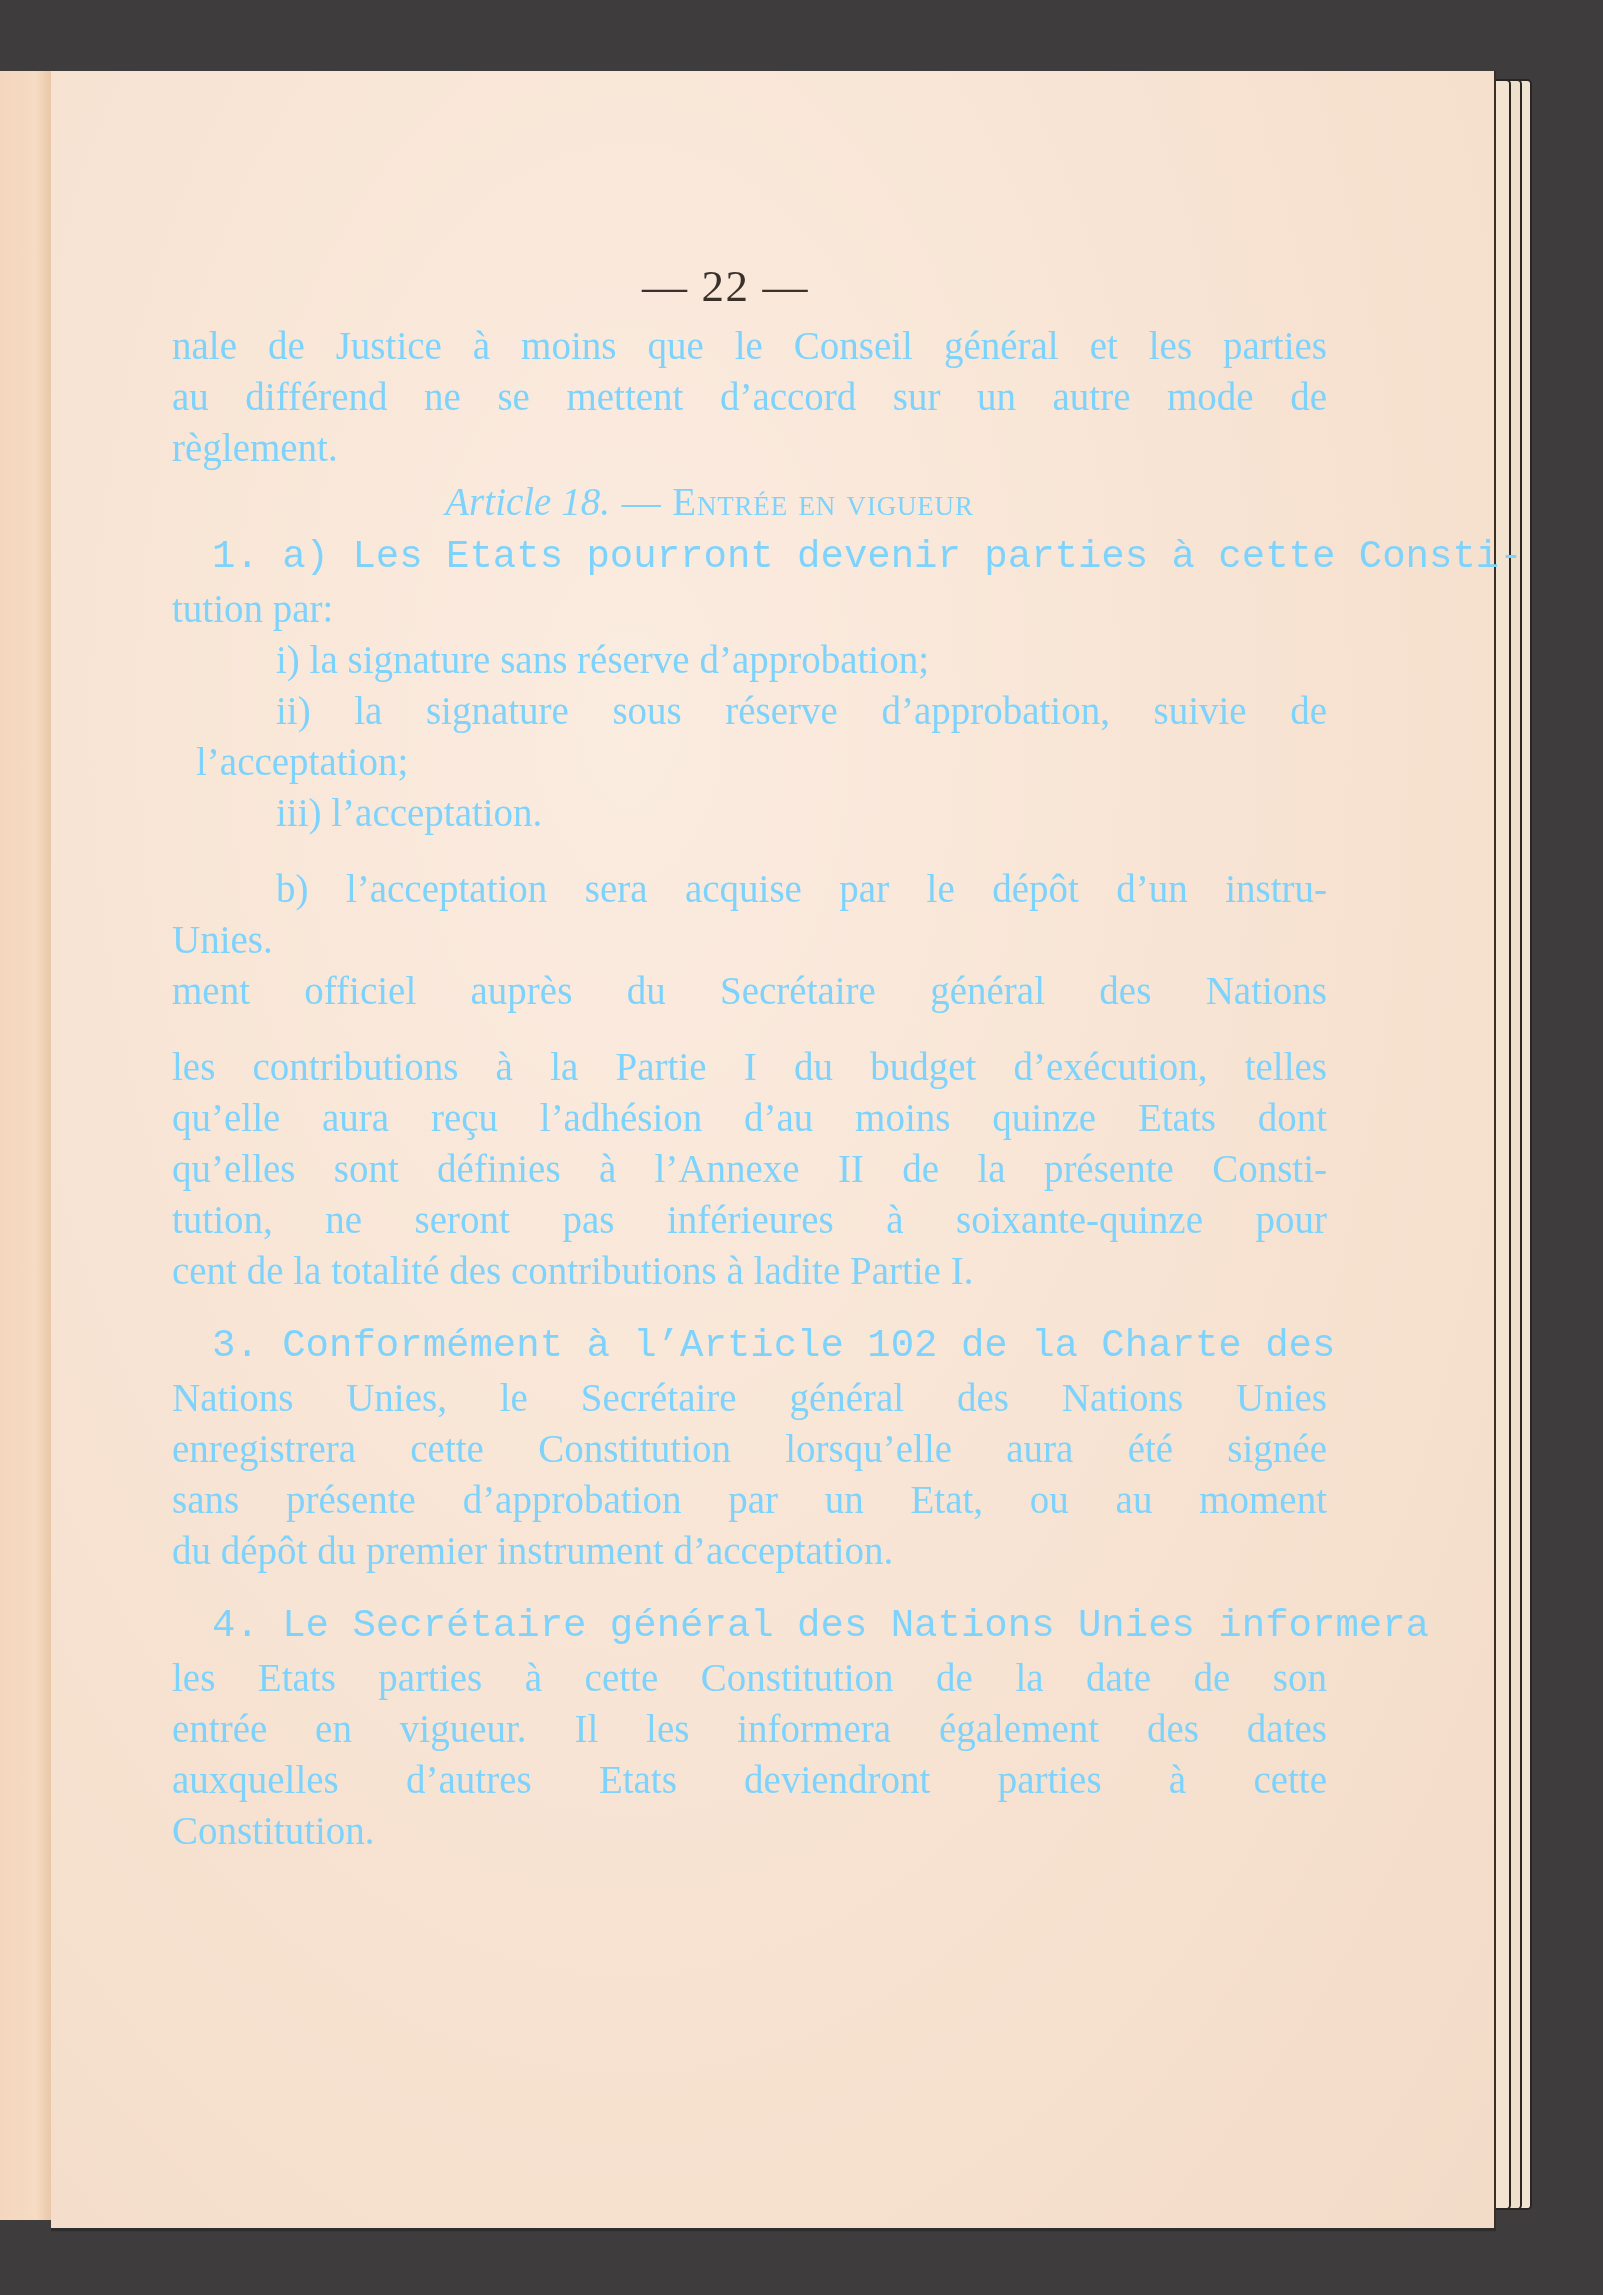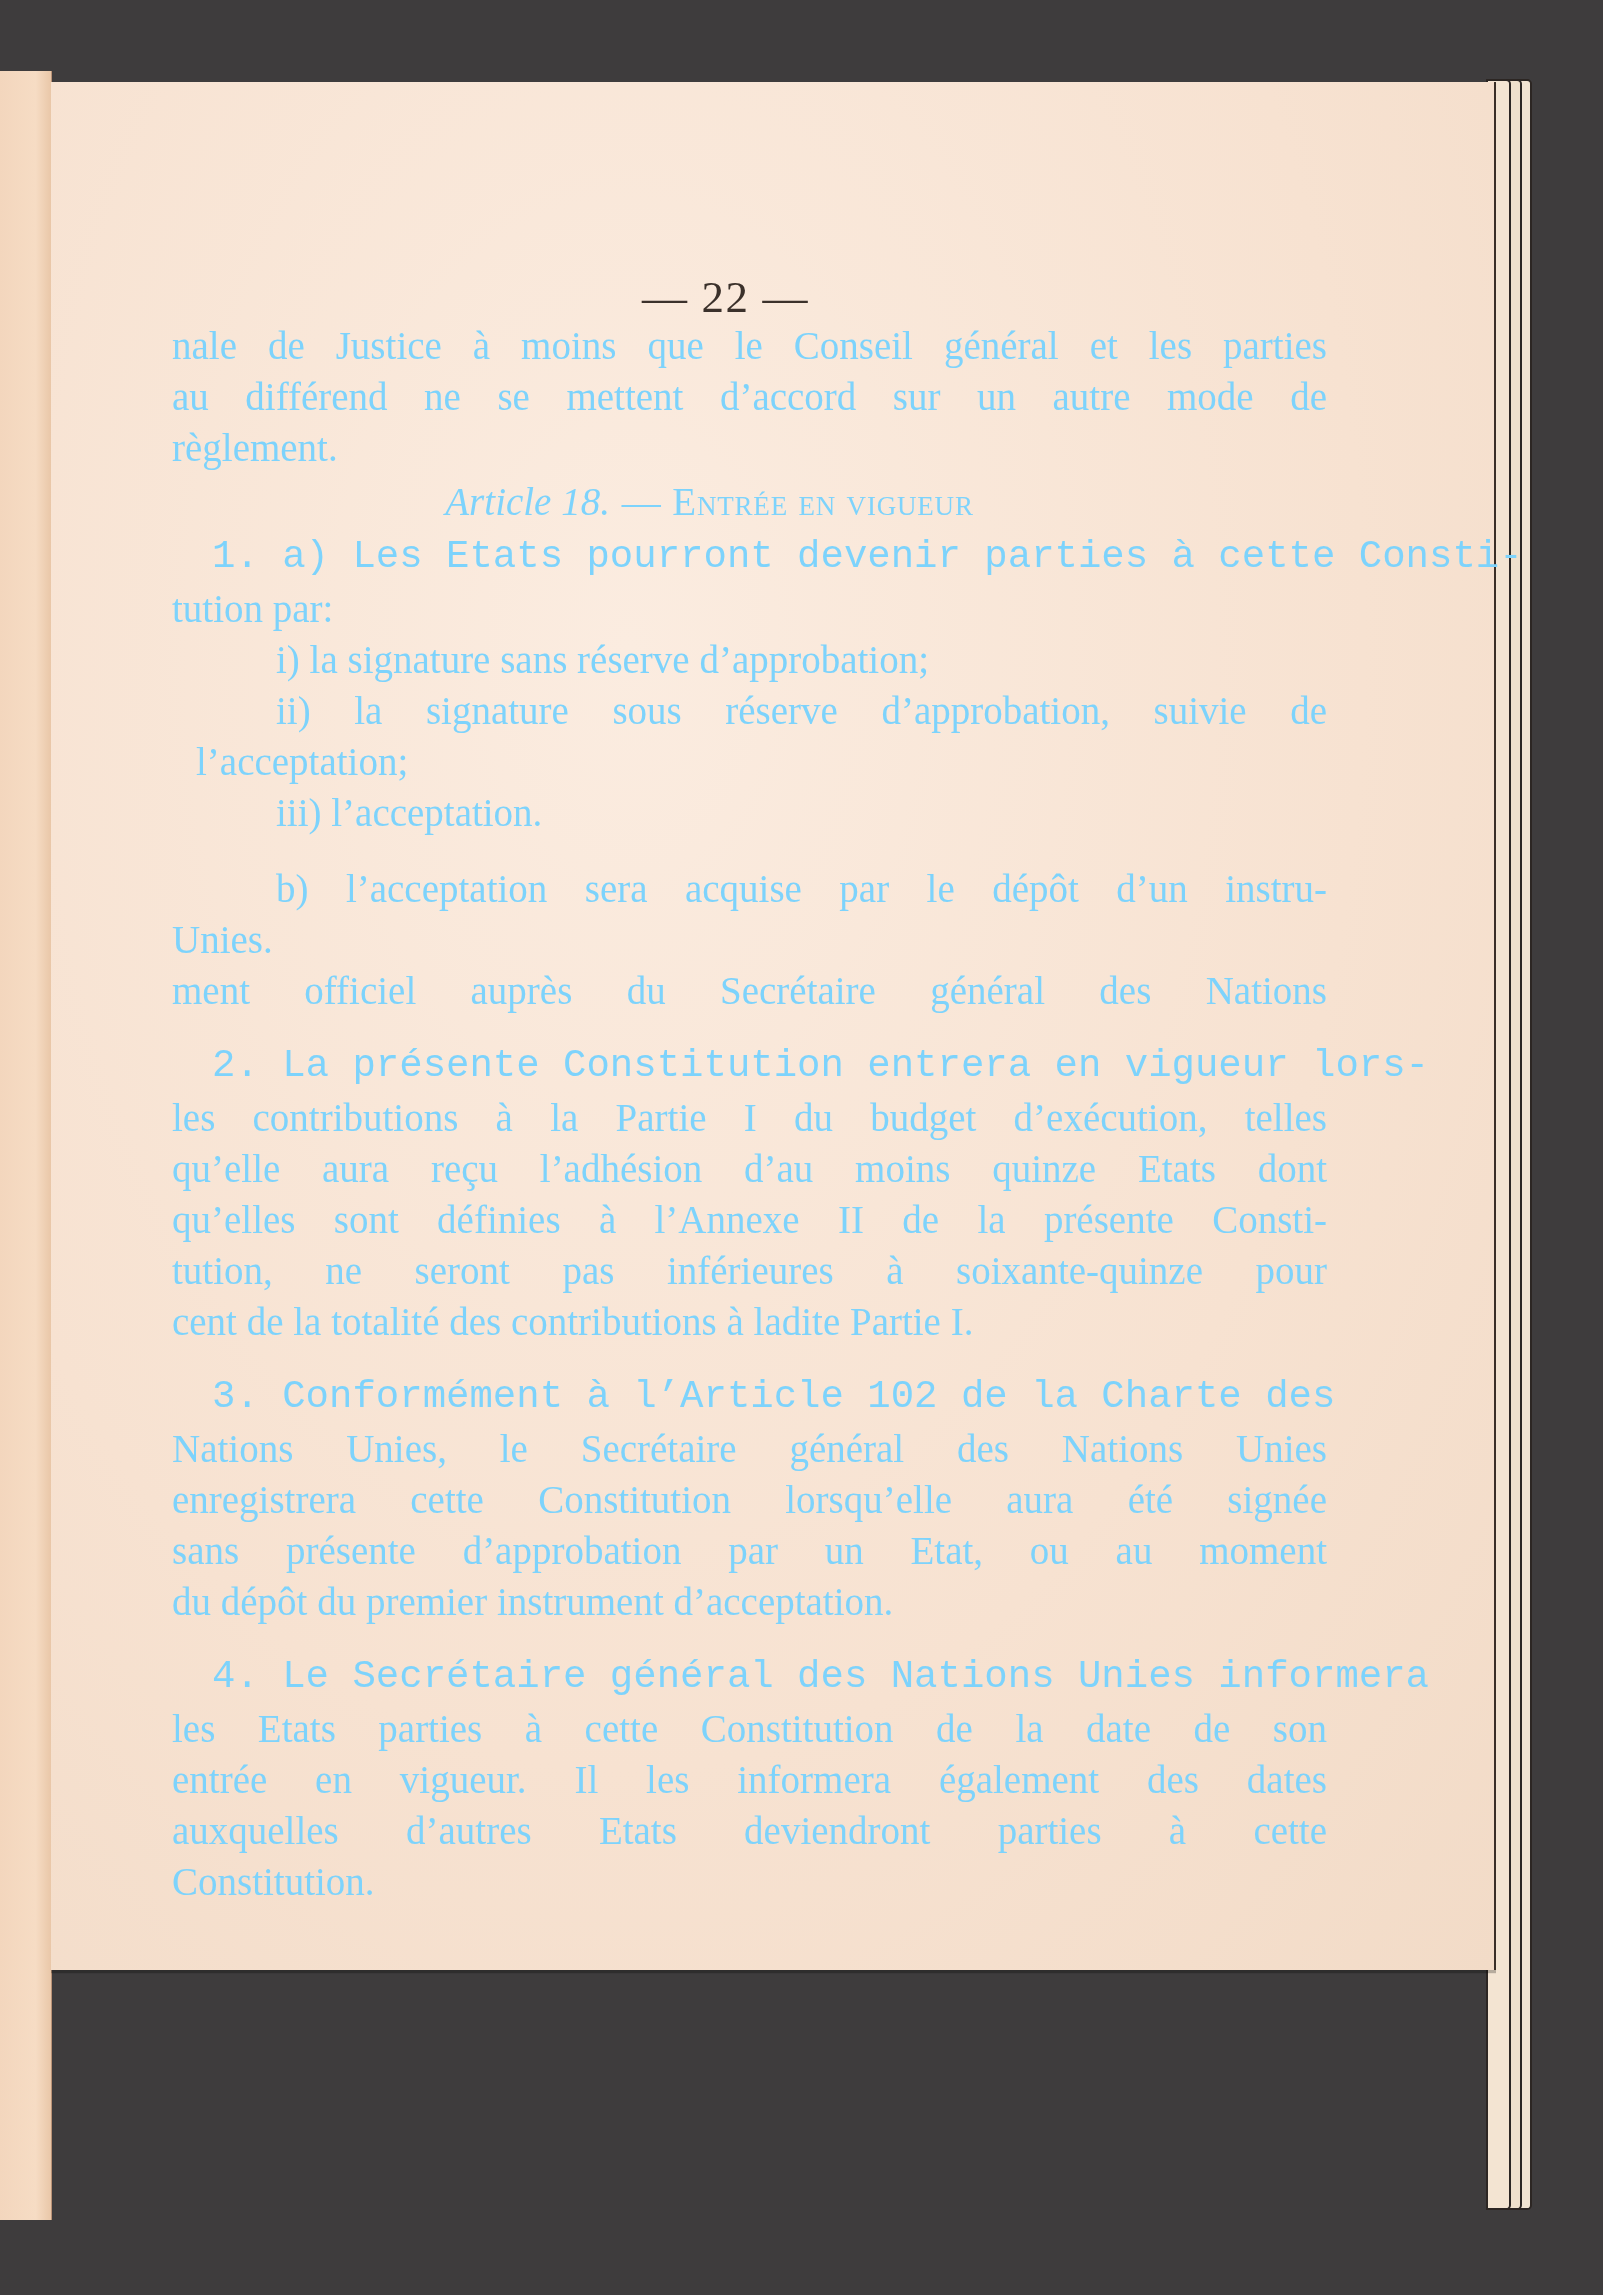--- a/index.html
+++ b/index.html
@@ -14,21 +14,21 @@
     border-right:1.6px solid #b99277;
   }
   .page-stack {
     position:absolute; left:51px; top:74px; width:1491px; height:2147px;
   }
   .stack-edge {
     position:absolute; top:4.8px; bottom:11.2px; border:2.4px solid #2c2623;
     background:#f1e3d1; border-radius:0 4.8px 4.8px 0;
   }
   .page {
-    position:absolute; left:51px; top:82px; width:1443px; height:1888px;
+    position:absolute; left:51px; top:71px; width:1443px; height:2157px;
     background:#f8e5d6;
     background-image:radial-gradient(ellipse at 40% 30%, #fbece0 0%, #f7e2d1 60%, #f2dbc7 100%);
     border-right:2.4px solid #3a2e27;
     box-shadow: 0 3.2px 0 rgba(0,0,0,0.25);
   }
   .page-number {
     position:absolute; top:189px; left:0; width:100%; text-align:center;
     font-size:45px; color:#3b312b; letter-spacing:1.6px;
     transform:translateX(-47px);
   }
@@ -85,21 +85,20 @@
     <span class="line last indent2">iii) l’acceptation.</span>
   </div>
 
   <div class="para">
     <span class="line indent2">b) l’acceptation sera acquise par le dépôt d’un instru-</span>
     <span class="line last">Unies.</span>
     <span class="line">ment officiel auprès du Secrétaire général des Nations</span>
   </div>
 
   <div class="para">
-    <span class="line indent1">2. La présente Constitution entrera en vigueur lors-</span>
     <span class="line">les contributions à la Partie I du budget d’exécution, telles</span>
     <span class="line">qu’elle aura reçu l’adhésion d’au moins quinze Etats dont</span>
     <span class="line">qu’elles sont définies à l’Annexe II de la présente Consti-</span>
     <span class="line">tution, ne seront pas inférieures à soixante-quinze pour</span>
     <span class="line last">cent de la totalité des contributions à ladite Partie I.</span>
   </div>
 
   <div class="para">
     <span class="line indent1">3. Conformément à l’Article 102 de la Charte des</span>
     <span class="line">Nations Unies, le Secrétaire général des Nations Unies</span>

